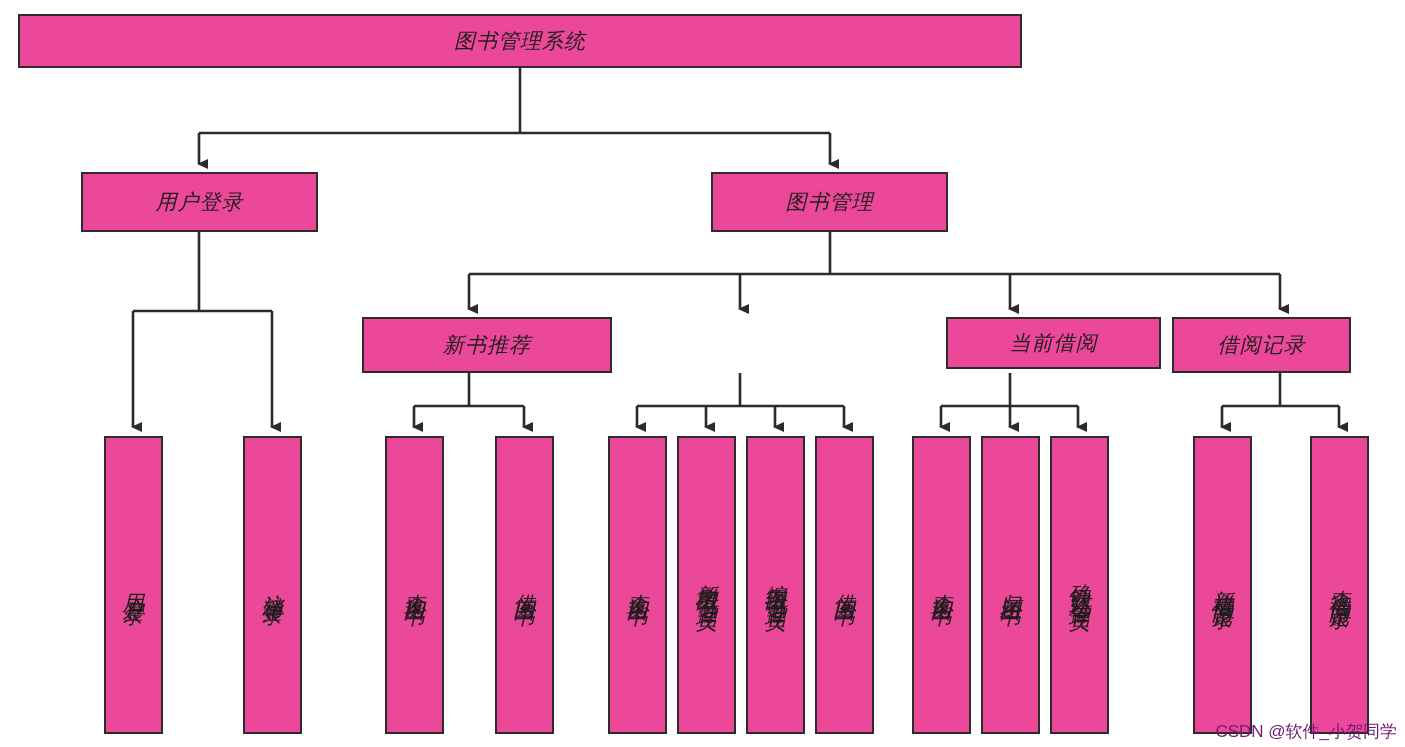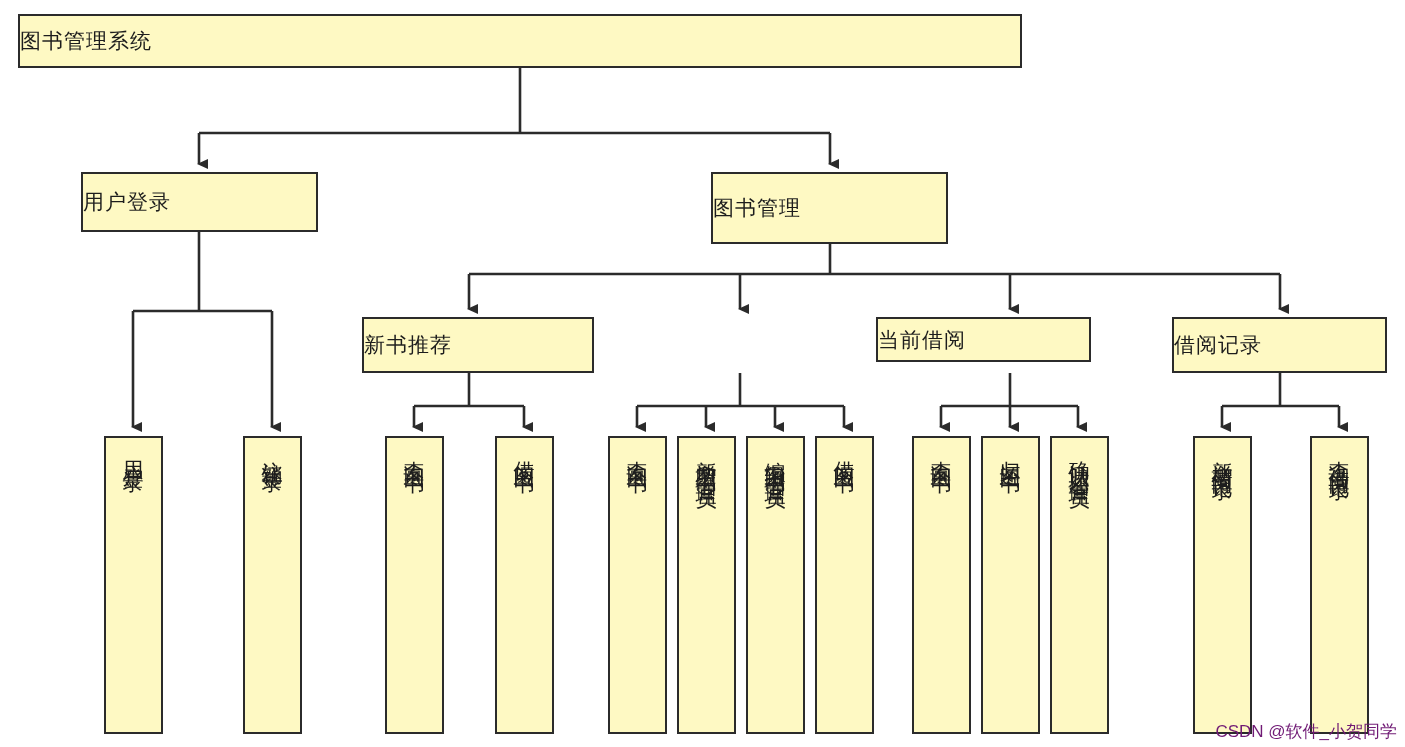--- a/index.html
+++ b/index.html
@@ -14,26 +14,27 @@
     position: relative;
     width: 1405px;
     height: 747px;
     background: #ffffff;
     overflow: hidden;
   }
   .node {
     position: absolute;
     box-sizing: border-box;
     border: 2px solid #2b2b2b;
-    background: #fef9c3;
+    background: #ec4899;
     display: flex;
     align-items: center;
-    justify-content: flex-start;
+    justify-content: center;
     color: #1d1d1d;
     text-align: center;
+    font-style: italic;
   }
   .node.horiz {
     font-size: 21px;
     letter-spacing: 1px;
   }
   .node.vert {
     writing-mode: vertical-rl;
     text-orientation: upright;
     font-size: 21px;
     letter-spacing: 4px;
@@ -119,31 +120,31 @@
     </g>
   </svg>
 
   <div class="node horiz" style="left:18px; top:14px; width:1004px; height:54px;">
     <span>图书管理系统</span>
   </div>
 
   <div class="node horiz" style="left:81px; top:172px; width:237px; height:60px;">
     <span>用户登录</span>
   </div>
-  <div class="node horiz" style="left:711px; top:172px; width:237px; height:72px;">
+  <div class="node horiz" style="left:711px; top:172px; width:237px; height:60px;">
     <span>图书管理</span>
   </div>
 
-  <div class="node horiz" style="left:362px; top:317px; width:232px; height:56px;">
+  <div class="node horiz" style="left:362px; top:317px; width:250px; height:56px;">
     <span>新书推荐</span>
   </div>
-  <div class="node horiz" style="left:876px; top:317px; width:215px; height:45px;">
+  <div class="node horiz" style="left:946px; top:317px; width:215px; height:52px;">
     <span>当前借阅</span>
   </div>
-  <div class="node horiz" style="left:1172px; top:317px; width:215px; height:56px;">
+  <div class="node horiz" style="left:1172px; top:317px; width:179px; height:56px;">
     <span>借阅记录</span>
   </div>
 
   <div class="node vert" style="left:104px; top:436px; width:59px; height:298px;">
     <span class="vtext">用户登录</span>
   </div>
   <div class="node vert" style="left:243px; top:436px; width:59px; height:298px;">
     <span class="vtext">注销登录</span>
   </div>
 

